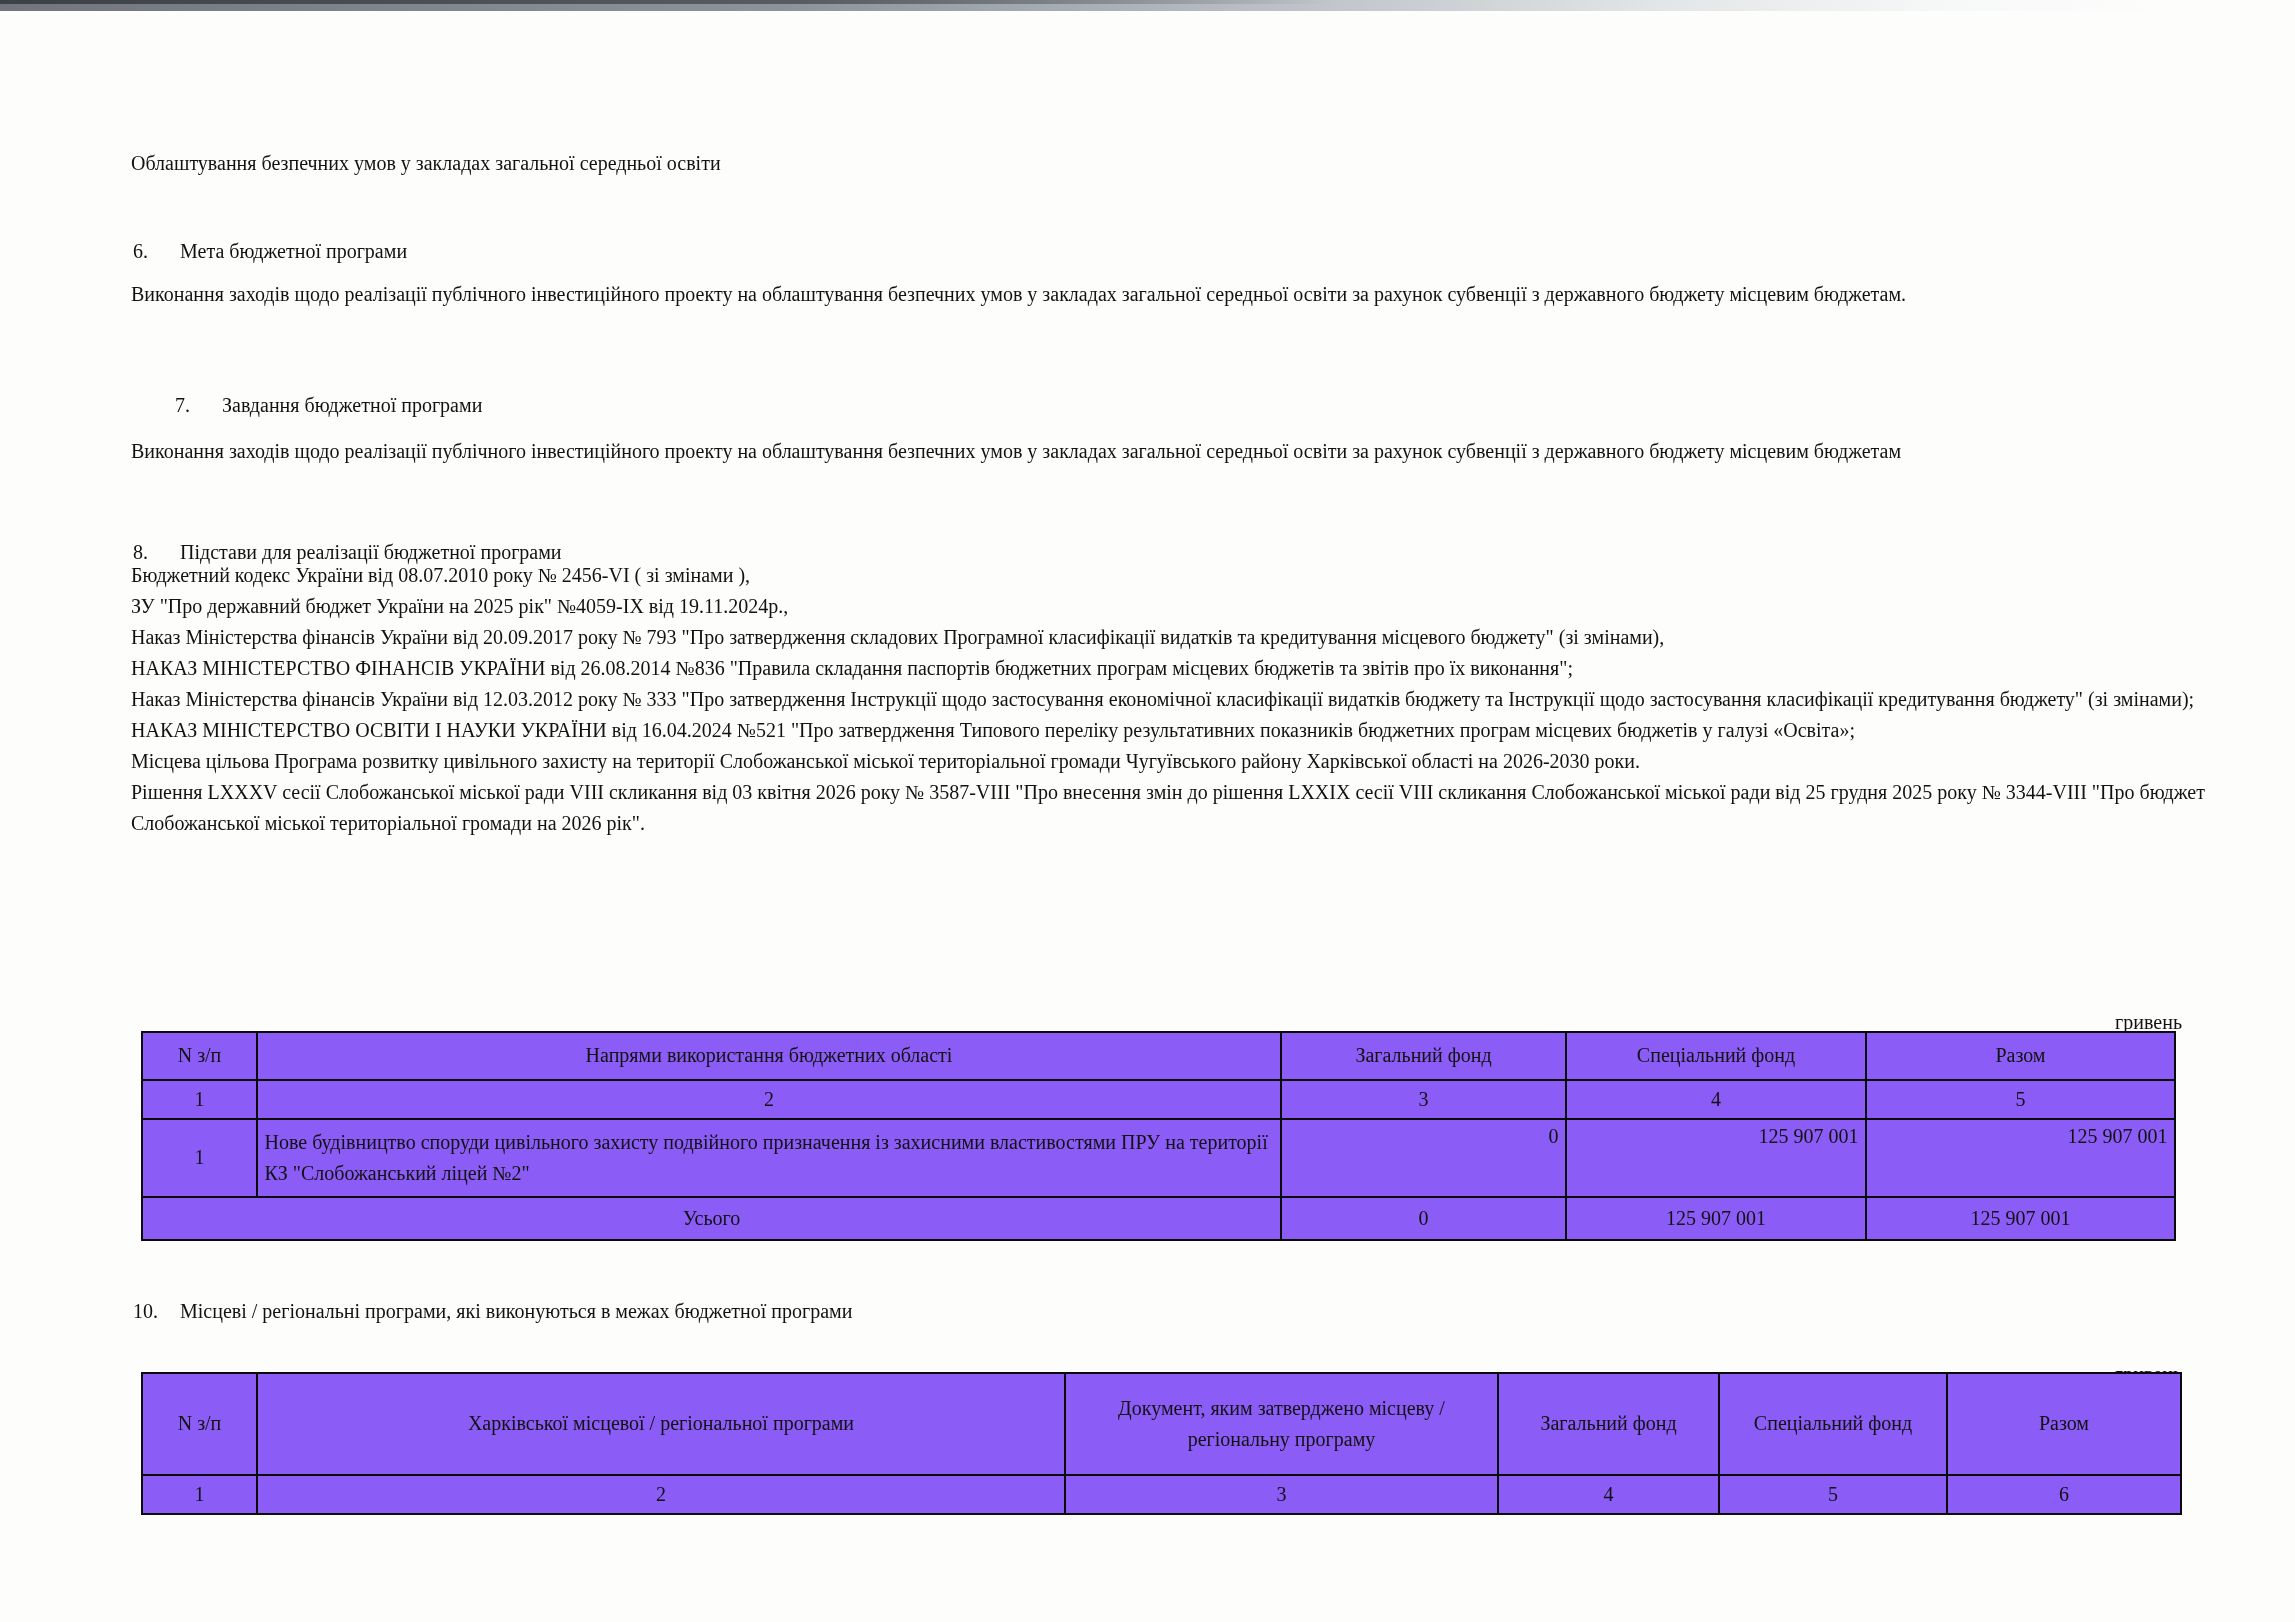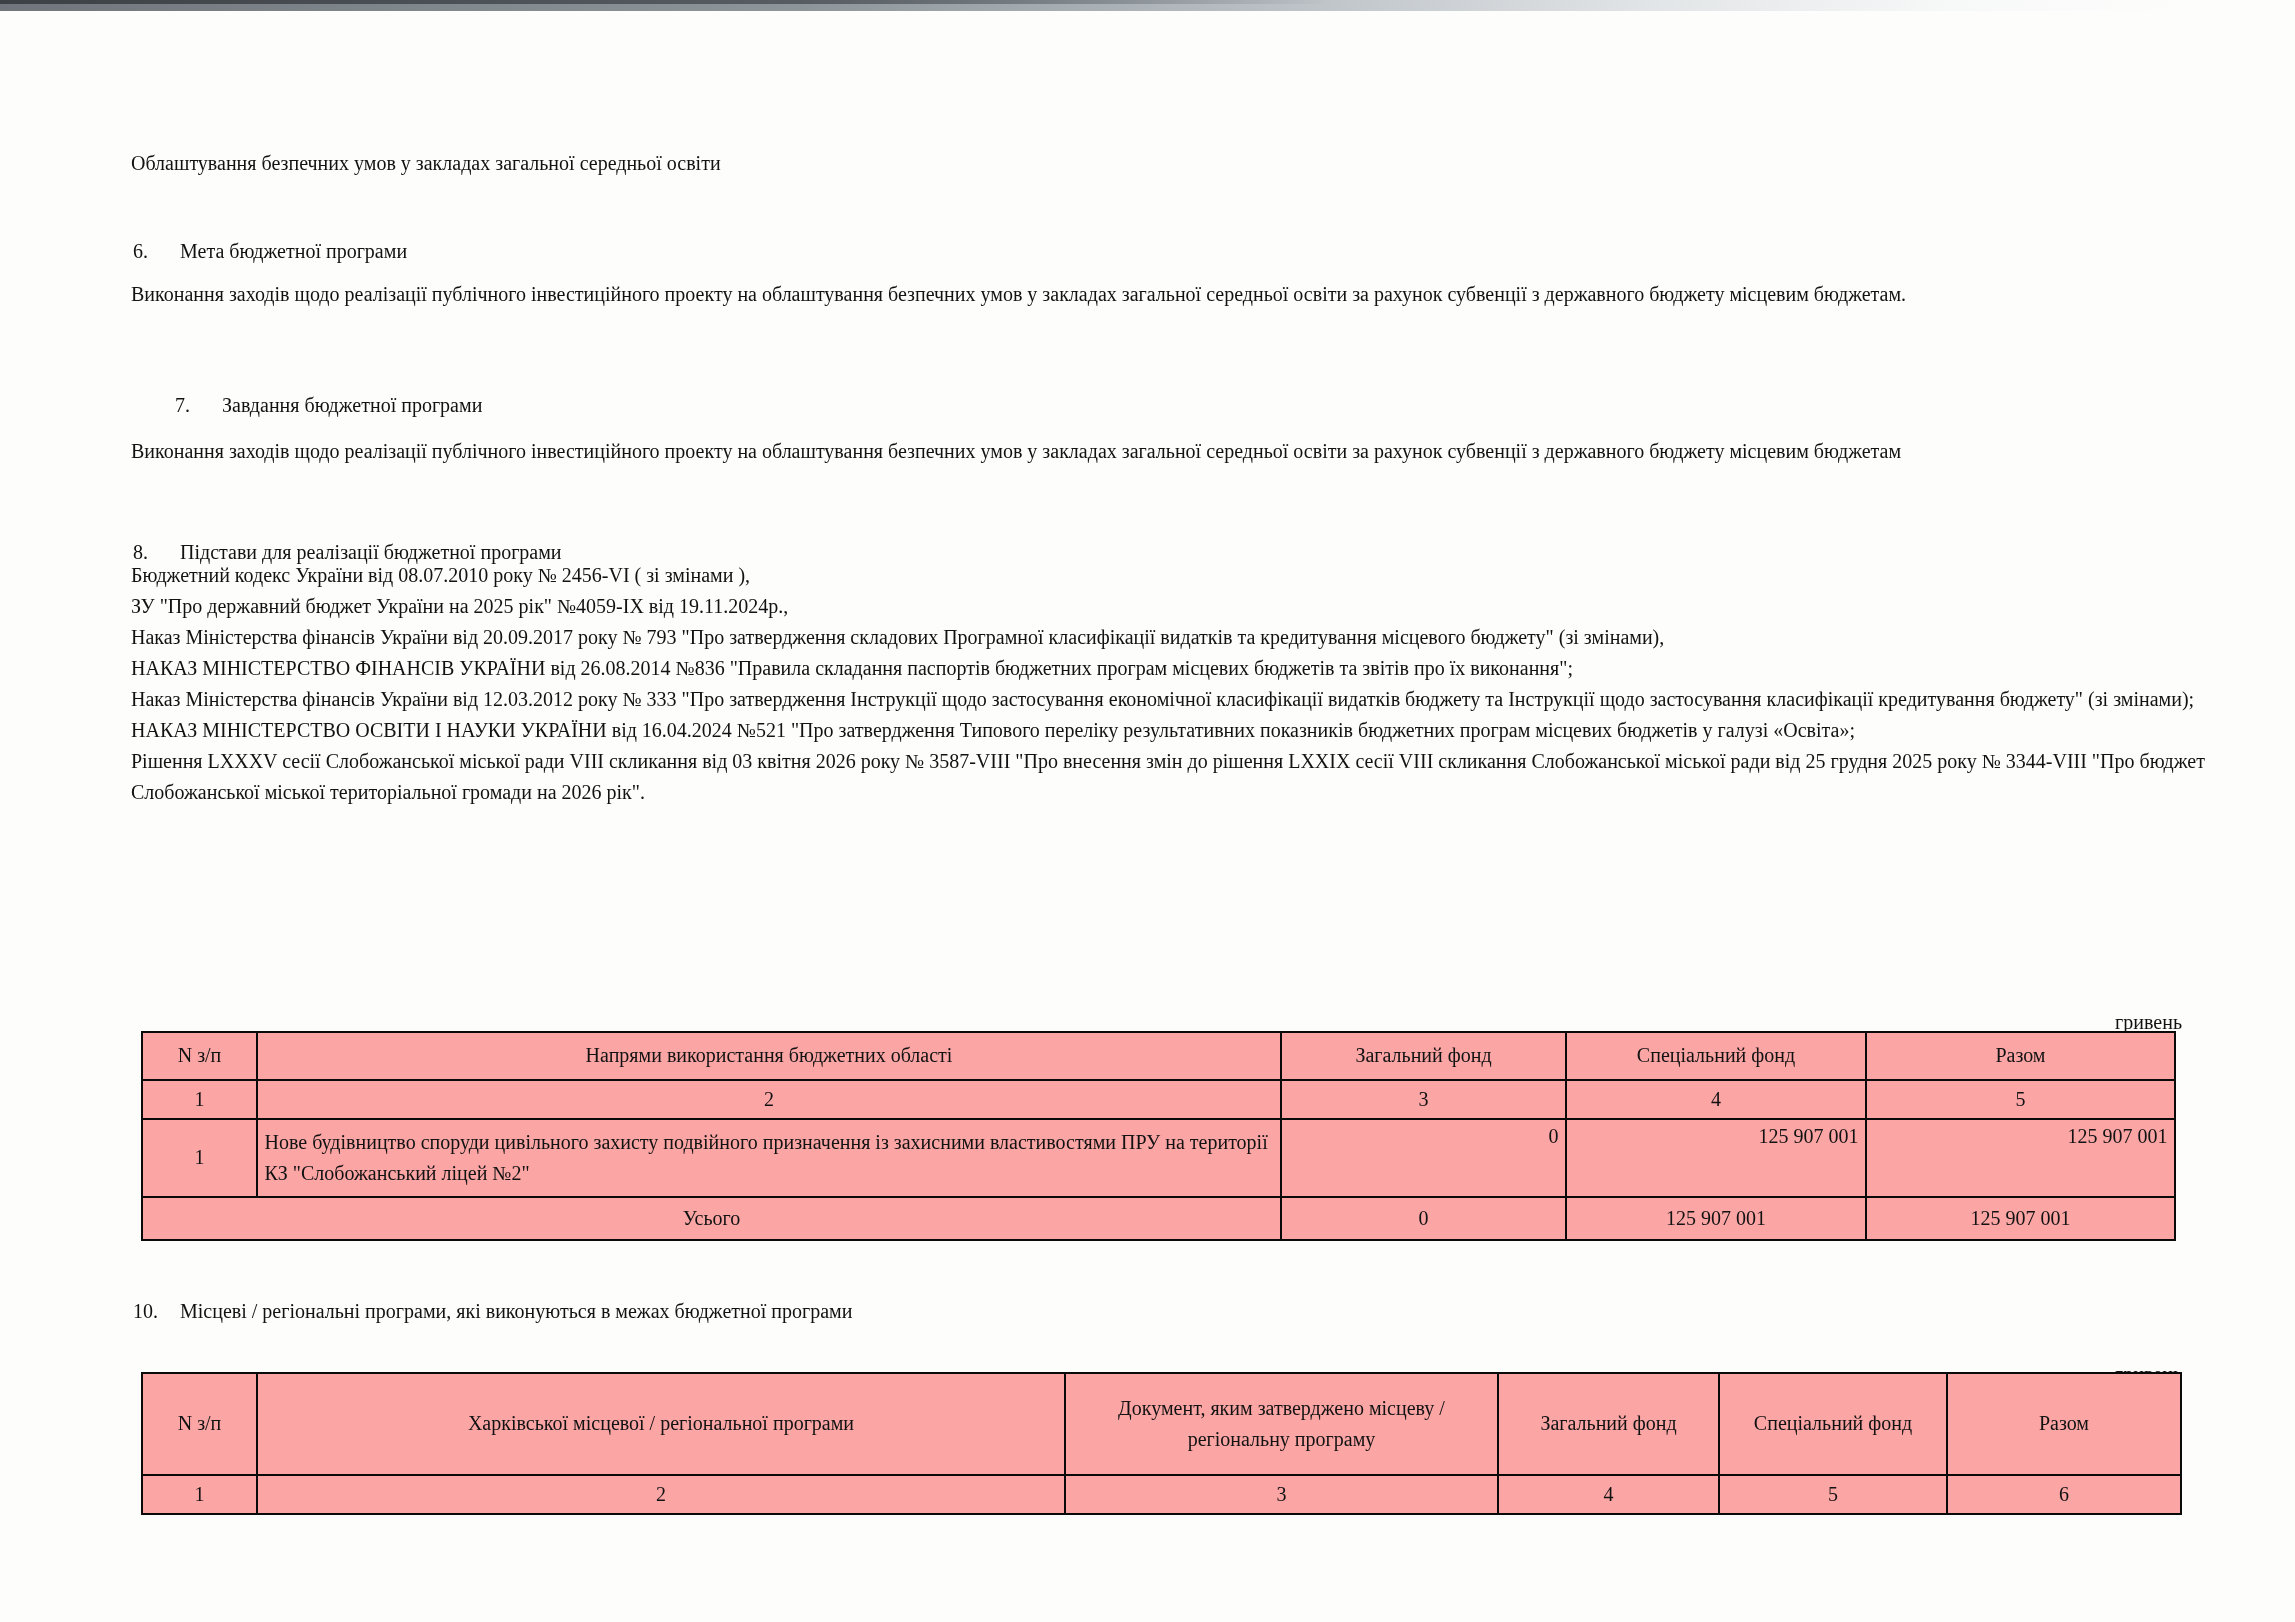--- a/index.html
+++ b/index.html
@@ -33,21 +33,21 @@
   .h8{top:517px;left:133px;}
   .b8{top:560px;left:131px;width:2117px;}
   .b8 p{margin:0;}
   .h9{top:946px;left:133px;width:2114px;}
   .cur9{top:987px;left:131px;width:2051px;text-align:right;}
   .t9wrap{top:1031px;left:141px;}
   .h10{top:1276px;left:133px;width:2114px;}
   .cur10{top:1339px;left:131px;width:2051px;text-align:right;}
   .t10wrap{top:1372px;left:141px;}
 
-  table{border-collapse:collapse;table-layout:fixed;background:#fca5a5;padding-left:8px;}
+  table{border-collapse:collapse;table-layout:fixed;background:#8b5cf6;padding-left:8px;}
   table,td{border:2px solid #0a0a0a;}
   table{border-width:2.6px;}
   td{padding:1.3px 6.5px;overflow:hidden;}
   .c{text-align:center;vertical-align:middle;}
   .l{text-align:left;vertical-align:middle;}
   .r{text-align:right;vertical-align:middle;}
   .vtop{vertical-align:top;}
   .hdr-row td{height:43px;}
   .hdr-row10 td{height:97px;}
   .nums-row td{height:35px;}
@@ -71,20 +71,21 @@
   <p class="abs b7">Виконання заходів щодо реалізації публічного інвестиційного проекту на облаштування безпечних умов у закладах загальної середньої освіти за рахунок субвенції з державного бюджету місцевим бюджетам</p>
 
   <p class="abs heading h8"><span class="num">8.</span><span>Підстави для реалізації бюджетної програми</span></p>
   <div class="abs b8">
     <p>Бюджетний кодекс України від 08.07.2010 року № 2456-VI ( зі змінами ),</p>
     <p>ЗУ "Про державний бюджет України на 2025 рік" №4059-IX від 19.11.2024р.,</p>
     <p>Наказ Міністерства фінансів України від 20.09.2017 року № 793 "Про затвердження складових Програмної класифікації видатків та кредитування місцевого бюджету" (зі змінами),</p>
     <p>НАКАЗ МІНІСТЕРСТВО ФІНАНСІВ УКРАЇНИ від 26.08.2014 №836 "Правила складання паспортів бюджетних програм місцевих бюджетів та звітів про їх виконання";</p>
     <p>Наказ Міністерства фінансів України від 12.03.2012 року № 333 "Про затвердження Інструкції щодо застосування економічної класифікації видатків бюджету та Інструкції щодо застосування класифікації кредитування бюджету" (зі змінами);</p>
     <p>НАКАЗ МІНІСТЕРСТВО ОСВІТИ І НАУКИ УКРАЇНИ від 16.04.2024 №521 "Про затвердження Типового переліку результативних показників бюджетних програм місцевих бюджетів у галузі «Освіта»;</p>
+    <p>Місцева цільова Програма розвитку цивільного захисту на території Слобожанської міської територіальної громади Чугуївського району Харківської області на 2026-2030 роки.</p>
     <p>Рішення LXXXV сесії Слобожанської міської ради VIII скликання  від 03 квітня 2026 року № 3587-VIII  "Про внесення змін до рішення LXXIX сесії VIII скликання Слобожанської міської ради від 25 грудня 2025 року  № 3344-VIII  "Про бюджет Слобожанської міської територіальної громади на 2026 рік".</p>
   </div>
 
   <p class="abs cur9">гривень</p>
 
   <div class="abs t9wrap">
     <table>
       <colgroup>
         <col style="width:115px">
           <col style="width:1024px">

